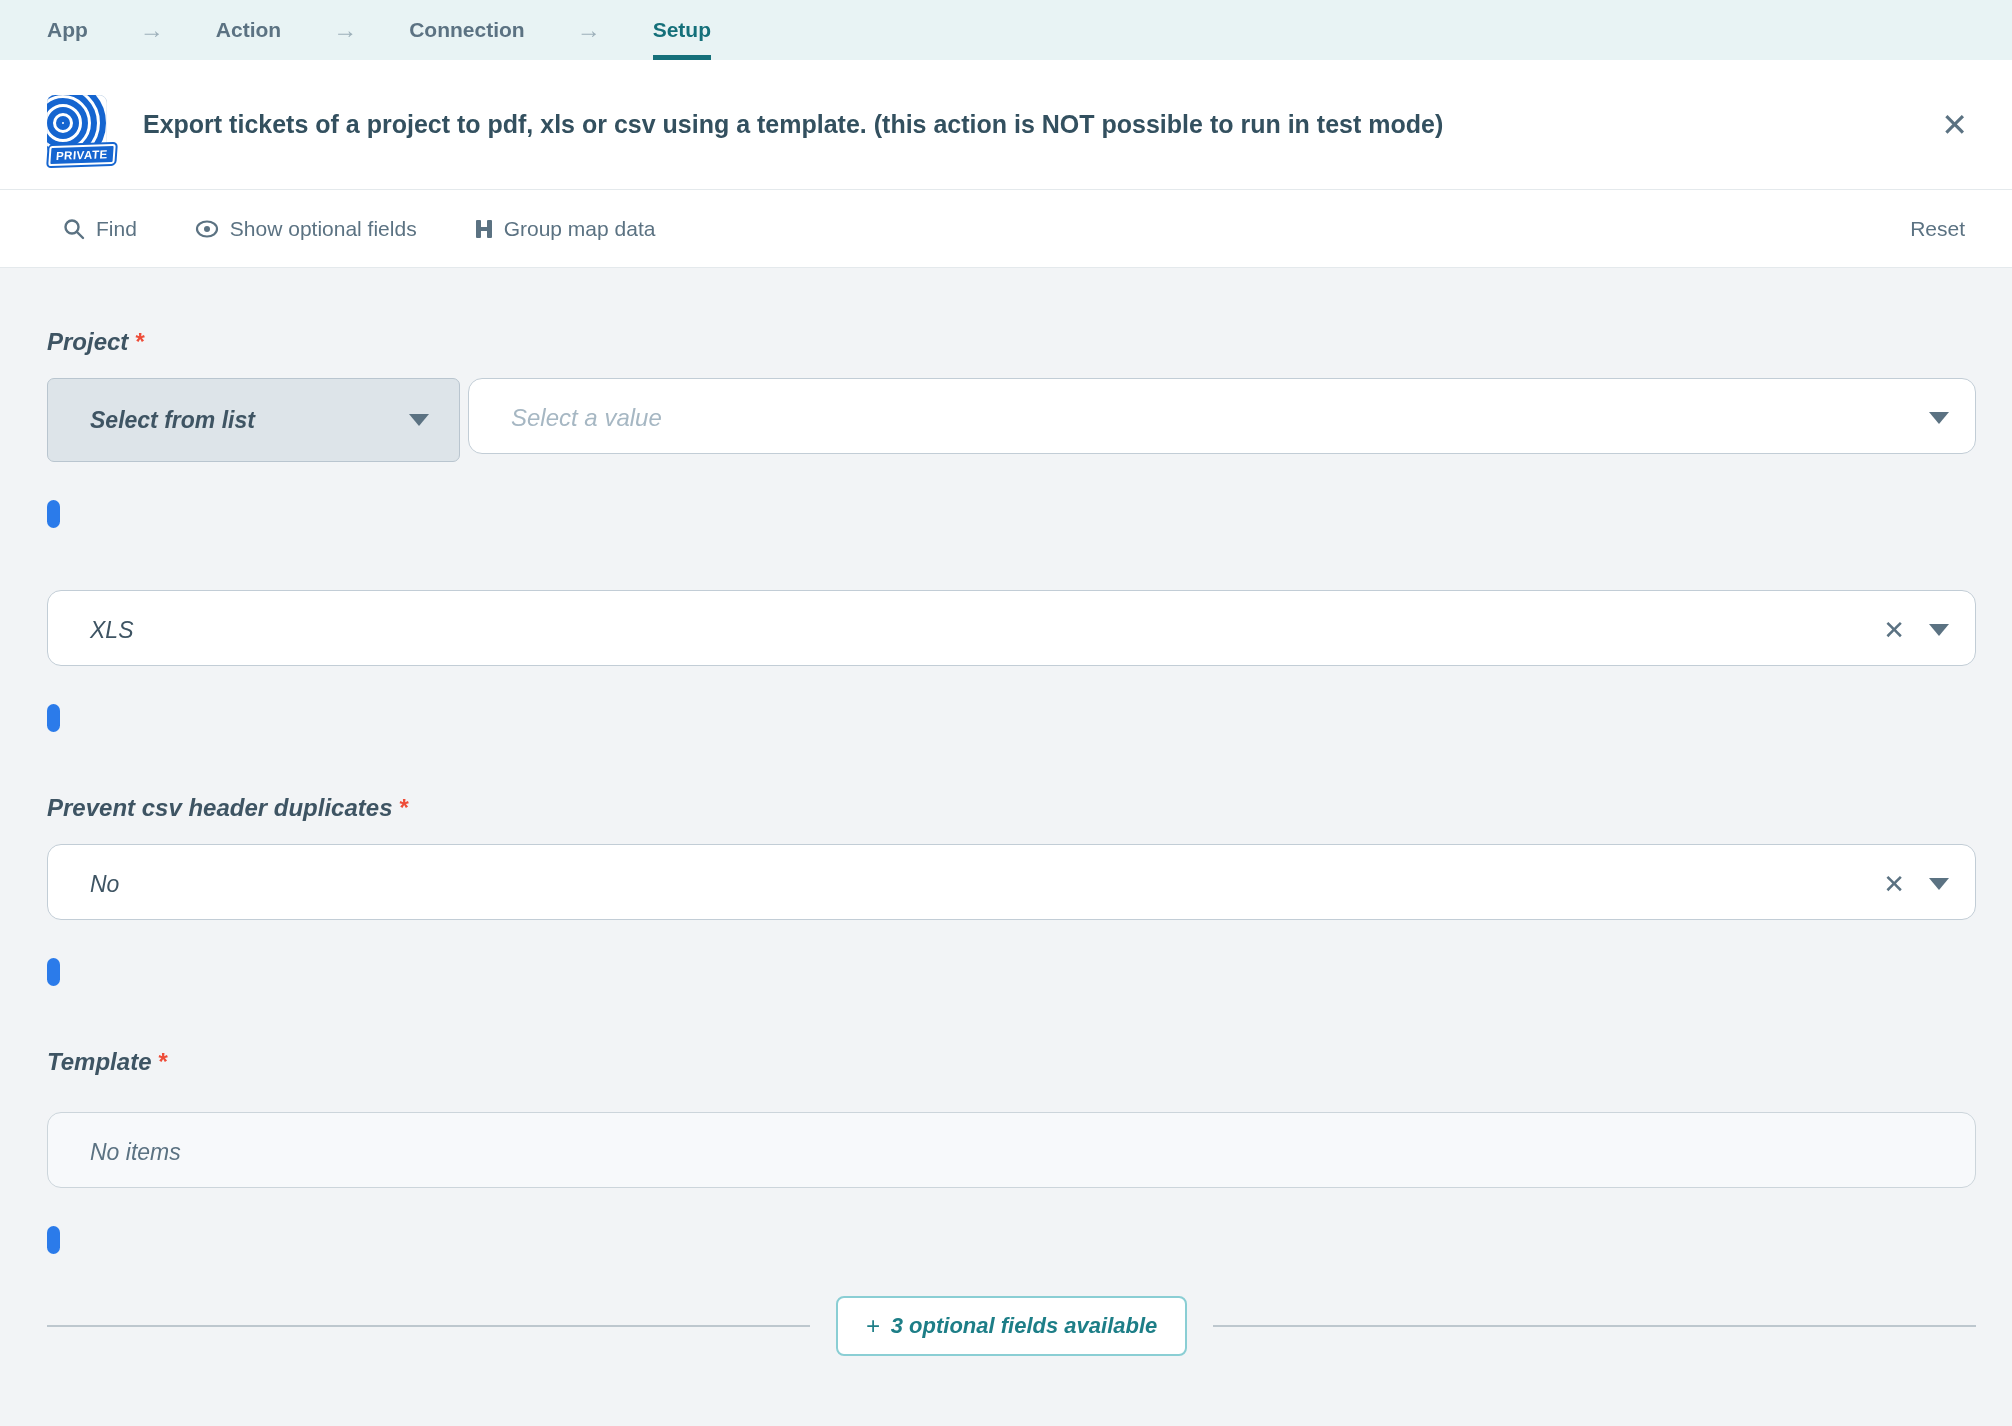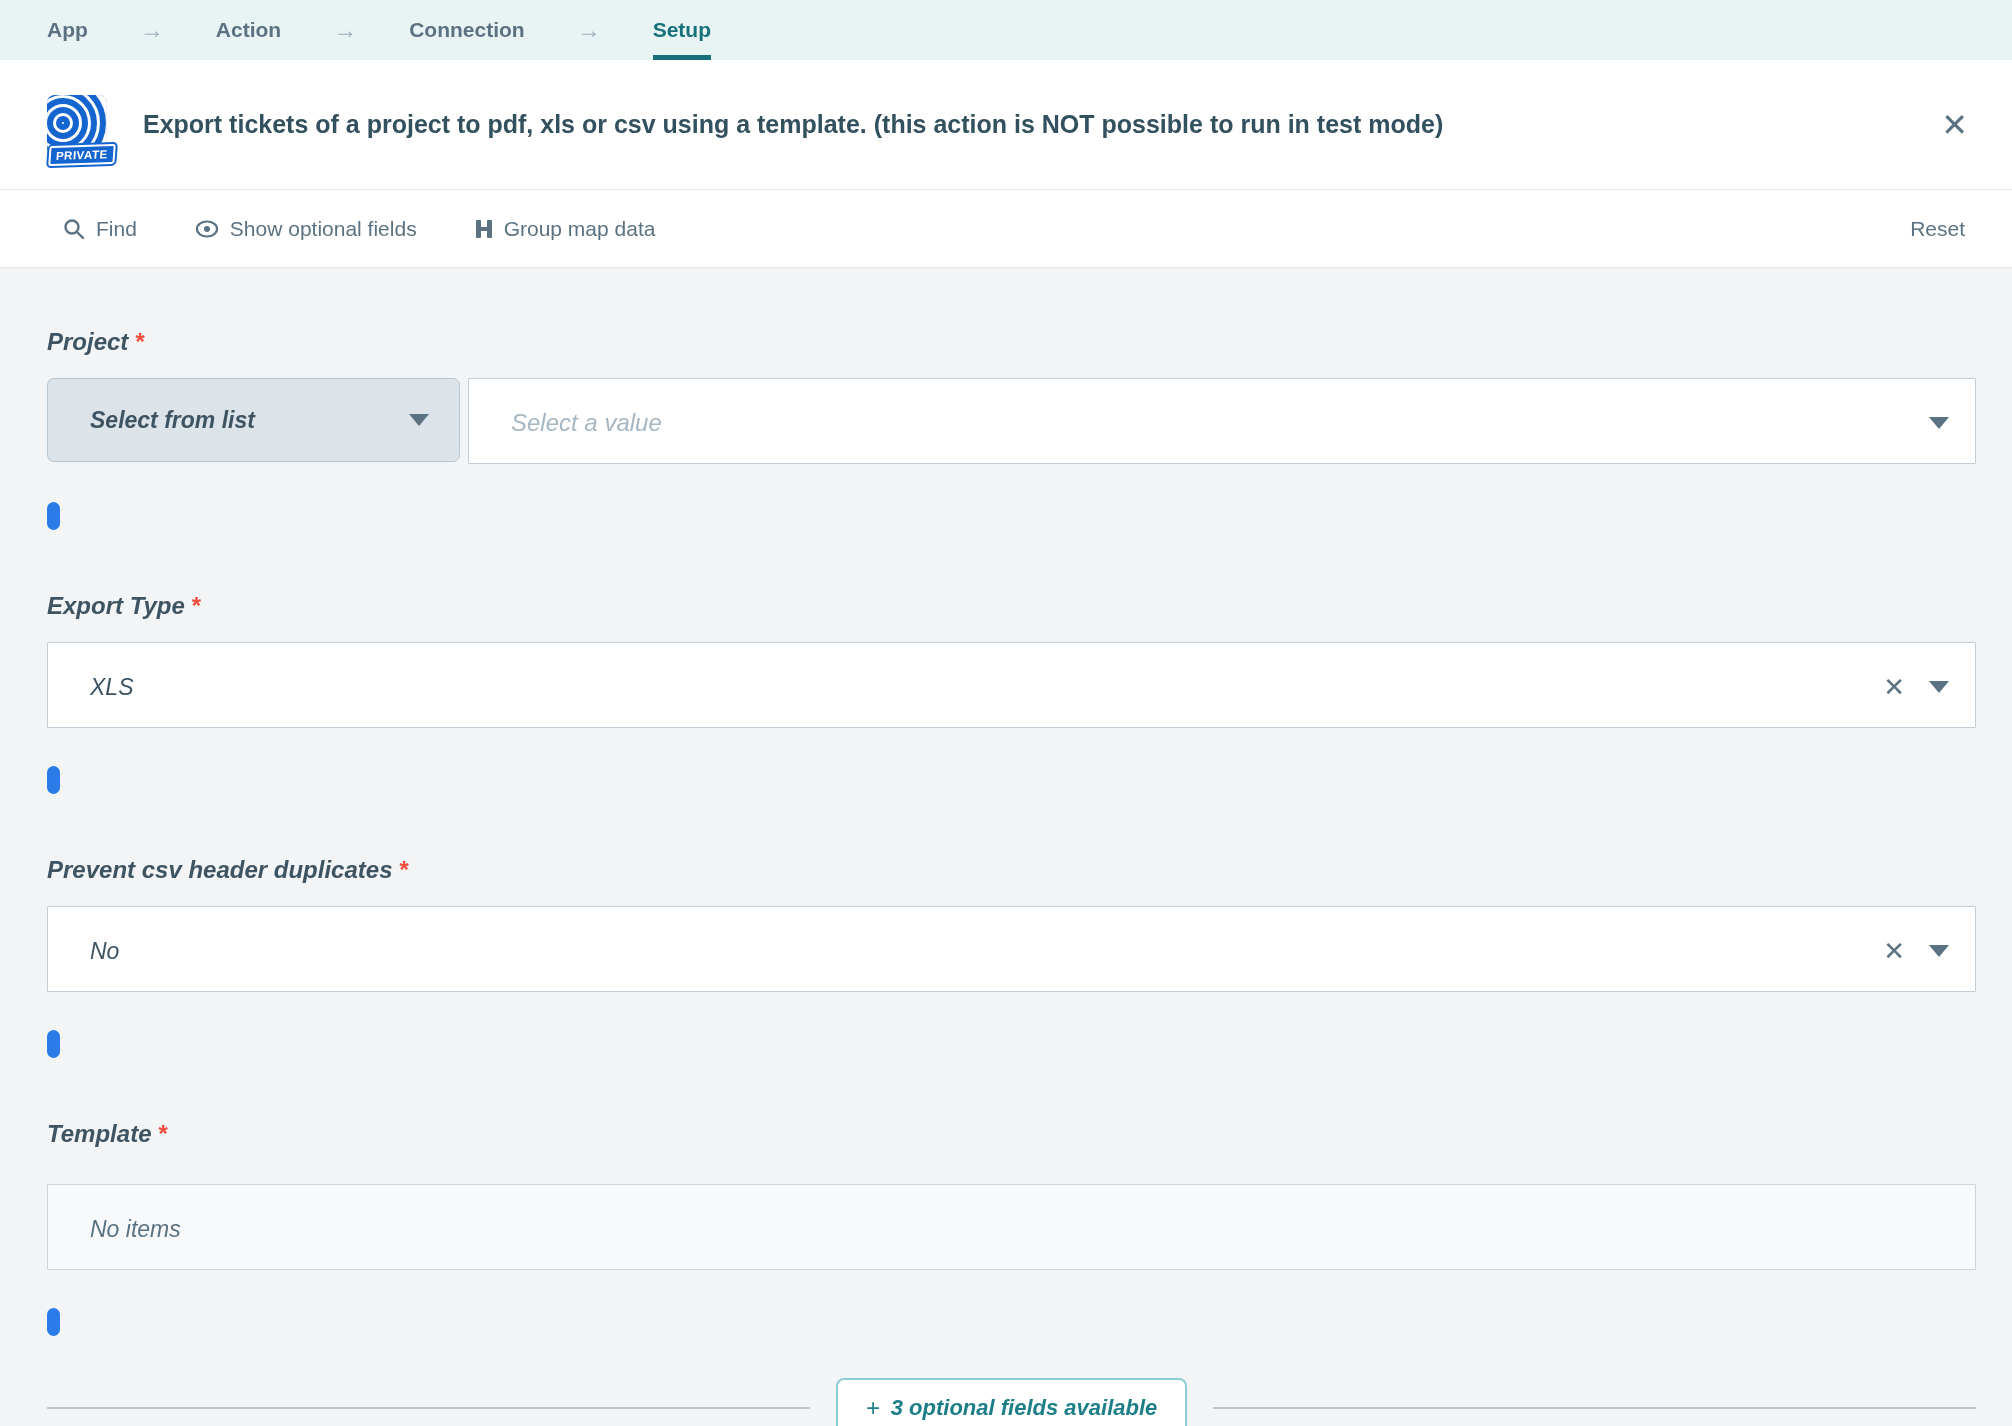--- a/index.html
+++ b/index.html
@@ -62,22 +62,22 @@
     width:413px; height:84px;
     background:#dde4e9; border:1px solid #b9c5cf; border-radius:7px;
     display:flex; align-items:center;
     padding:0 30px 0 42px;
     font-size:23px; font-weight:700; color:#3e5463;
     cursor:pointer;
   }
   .mode-select .caret { margin-left:auto; }
 
   .value-box {
-    flex:1; height:86px;
-    background:#ffffff; border:1px solid #c2cdd6; border-radius:1px;
+    flex:1; height:76px;
+    background:#ffffff; border:1px solid #c2cdd6; border-radius:14px;
     display:flex; align-items:center;
     padding:4px 26px 0 42px;
     font-size:23px;
     cursor:pointer;
   }
   .value-box.disabled { background:#f7f9fb; border-color:#ccd5db; cursor:default;margin-top:14px; }
   .placeholder { color:#a6b7c3; font-size:24px; }
   .value { color:#3e5463; }
   .muted-value { color:#5b7282; }
 
@@ -188,23 +188,20 @@
         <span class="placeholder">Select a value</span>
         <div class="right-icons">
           <span class="caret"></span>
         </div>
       </div>
     </div>
     <div class="pill"></div>
   </div>
 
   <div class="group">
-    <div class="field-label">
-      <span>Export Type</span><span class="req">*</span>
-    </div>
     <div class="control-row">
       <div class="value-box">
         <span class="value">XLS</span>
         <div class="right-icons">
           <span class="clear-x">✕</span>
           <span class="caret"></span>
         </div>
       </div>
     </div>
     <div class="pill"></div>

